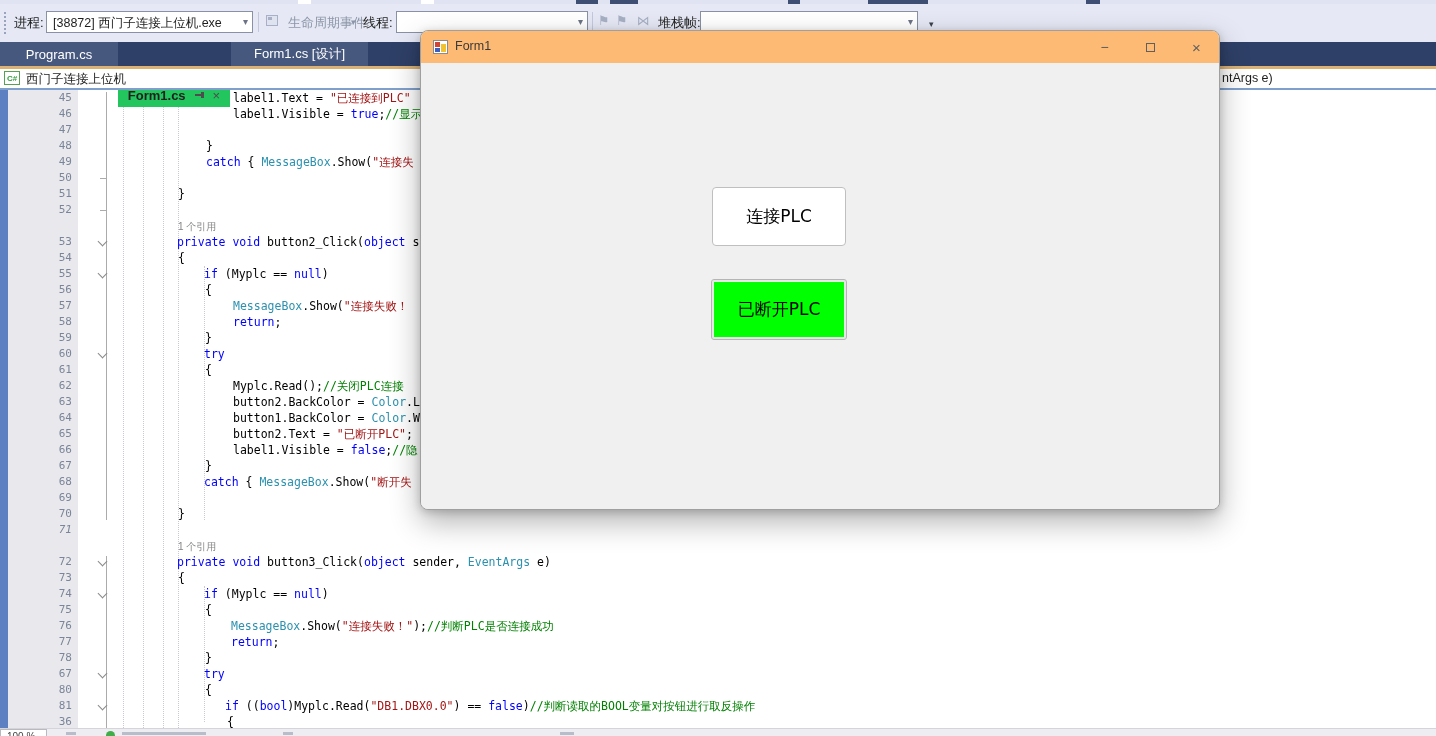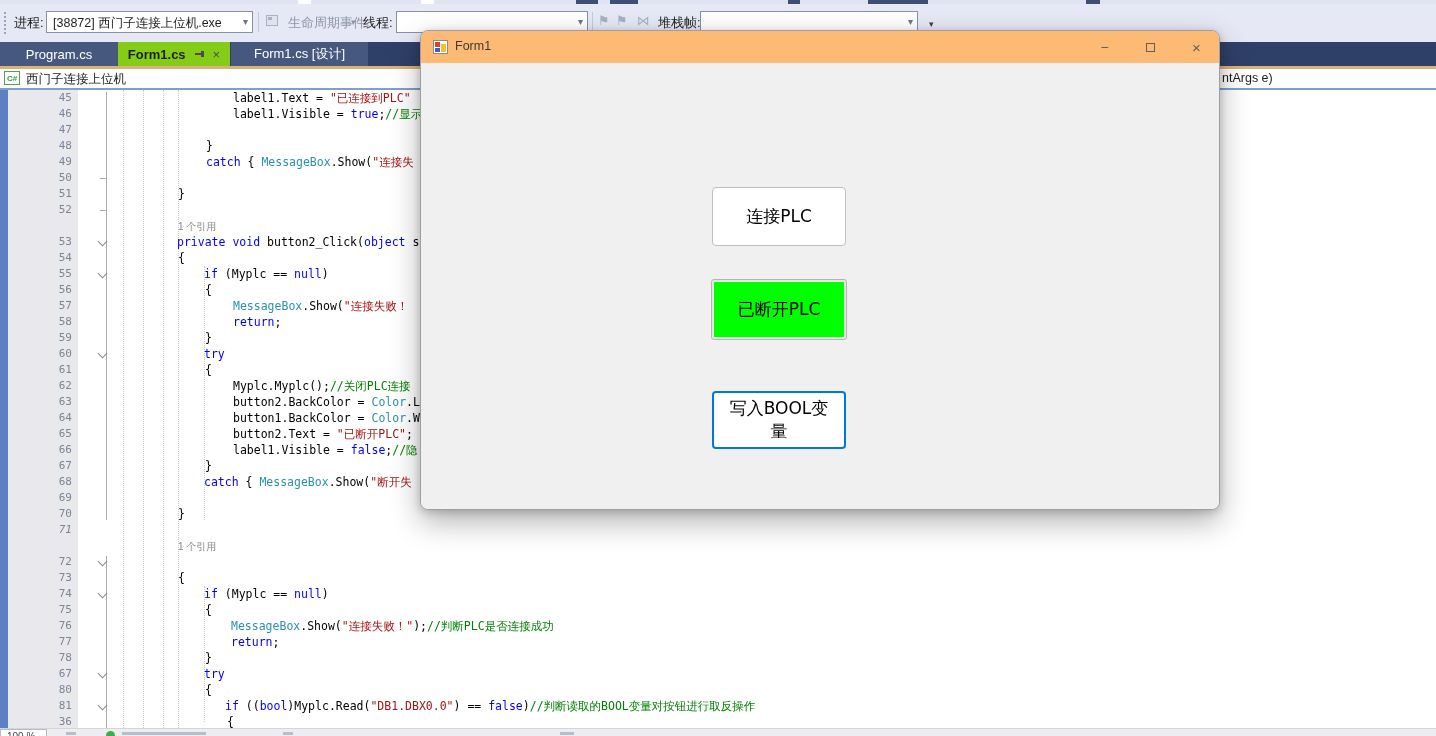--- a/index.html
+++ b/index.html
@@ -28,21 +28,21 @@
   .overflow-btn::before{content:"";position:absolute;left:1px;top:0;width:8px;height:0;border-top:2px solid #5a6residual;}
   .overflow-btn .bar{position:absolute;left:1px;top:1px;width:8px;height:2px;background:#5c6residual;}
   .overflow-btn .vee{position:absolute;left:1px;top:3px;font-size:9px;color:#39404f;}
 
   
   .tabstrip{position:absolute;left:0;top:42px;width:1436px;height:27px;background:#2f4068;
     border-bottom:3px solid #dcb274;box-sizing:border-box;z-index:2;}
   .tab{position:absolute;top:0;height:24px;display:flex;align-items:center;justify-content:center;
     font-size:13px;color:#fff;white-space:nowrap;box-sizing:border-box;}
   .tab.inactive{background:#47587f;}
-  .tab.active{background:#84cc16;color:#1f1f1f;font-weight:bold;}
+  .tab.active{background:#22c55e;color:#1f1f1f;font-weight:bold;margin-top:41px;}
   .tab .pin-icon{position:relative;width:10px;height:10px;margin-left:9px;}
   .tab .pin-icon::before{content:"";position:absolute;left:0;top:4px;width:7px;height:2px;background:#4d4d4d;}
   .tab .pin-icon::after{content:"";position:absolute;left:6px;top:2px;width:3px;height:6px;background:#4d4d4d;}
   .tab .close-icon{margin-left:8px;font-size:13px;color:#4d4d4d;font-weight:normal;}
 
   
   .breadcrumb{position:absolute;left:0;top:69px;width:1436px;height:21px;background:#fff;
     border-bottom:2px solid #7fa0cc;box-sizing:border-box;z-index:2;}
   .cs-badge{position:absolute;left:4px;top:2px;width:16px;height:14px;border:1px solid #56a154;
     box-sizing:border-box;background:#fff;color:#2f9e39;font-size:8px;font-weight:bold;
@@ -251,21 +251,21 @@
           <span class="line-number">60</span>
           <span class="fold-icon"></span>
           <span class="code-text" style="left: 204px;"><span class="sg-k">try</span></span>
         </div>
         <div class="code-row" style="top: 272px;">
           <span class="line-number">61</span>
           <span class="code-text" style="left: 205px;"><span class="sg-p">{</span></span>
         </div>
         <div class="code-row" style="top: 288px;">
           <span class="line-number">62</span>
-          <span class="code-text" style="left: 233px;"><span class="sg-p">Myplc.Myplc();</span><span class="sg-c">//关闭PLC连接</span></span>
+          <span class="code-text" style="left: 233px;"><span class="sg-p">Myplc.Read();</span><span class="sg-c">//关闭PLC连接</span></span>
         </div>
         <div class="code-row" style="top: 304px;">
           <span class="line-number">63</span>
           <span class="code-text" style="left: 233px;"><span class="sg-p">button2.BackColor = </span><span class="sg-t">Color</span><span class="sg-p">.L</span></span>
         </div>
         <div class="code-row" style="top: 320px;">
           <span class="line-number">64</span>
           <span class="code-text" style="left: 233px;"><span class="sg-p">button1.BackColor = </span><span class="sg-t">Color</span><span class="sg-p">.W</span></span>
         </div>
         <div class="code-row" style="top: 336px;">
@@ -295,20 +295,21 @@
         <div class="code-row" style="top: 432px; font-style: italic;">
           <span class="line-number">71</span>
           <span class="code-text" style="left: 178px;"></span>
         </div>
         <div class="code-row" style="top: 448px;">
           <span class="lens-text" style="left: 178px;">1 个引用</span>
         </div>
         <div class="code-row" style="top: 464px;">
           <span class="line-number">72</span>
           <span class="fold-icon"></span>
+          <span class="code-text" style="left: 177px;"><span class="sg-k">private</span><span class="sg-p"> </span><span class="sg-k">void</span><span class="sg-p"> button3_Click(</span><span class="sg-k">object</span><span class="sg-p"> sender, </span><span class="sg-t">EventArgs</span><span class="sg-p"> e)</span></span>
         </div>
         <div class="code-row" style="top: 480px;">
           <span class="line-number">73</span>
           <span class="code-text" style="left: 178px;"><span class="sg-p">{</span></span>
         </div>
         <div class="code-row" style="top: 496px;">
           <span class="line-number">74</span>
           <span class="fold-icon"></span>
           <span class="code-text" style="left: 204px;"><span class="sg-k">if</span><span class="sg-p"> (Myplc == </span><span class="sg-k">null</span><span class="sg-p">)</span></span>
         </div>
@@ -363,21 +364,20 @@
       <span class="form-title">Form1</span>
       <span class="win-btn win-min">−</span>
       <span class="win-btn win-max">
           <span class="max-glyph"></span>
         </span>
       <span class="win-btn win-close">×</span>
     </div>
     <div class="form-body">
       <div class="plc-btn btn-disconnect" style="background: rgb(0, 255, 0); border-color: rgb(230, 230, 230);">已断开PLC</div>
       <div class="plc-btn btn-connect" style="background: rgb(255, 255, 255); border-color: rgb(191, 191, 191);">连接PLC</div>
-      <div class="plc-btn btn-writebool" style="background: rgb(255, 255, 255); border-color: rgb(0, 120, 215);">写入BOOL变量</div>
     </div>
   </div>
 
   <div class="status-bar">
     <div class="zoom-box">100 %</div>
     <div class="run-dot"></div>
     <div class="sb-dash" style="left:66px;width:10px;"></div>
     <div class="sb-dash" style="left:122px;width:84px;"></div>
     <div class="sb-dash" style="left:283px;width:10px;"></div>
     <div class="sb-dash" style="left:560px;width:14px;"></div>

